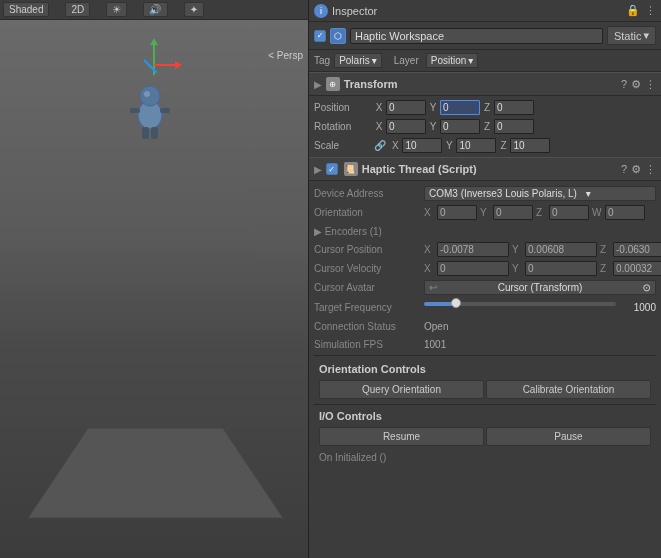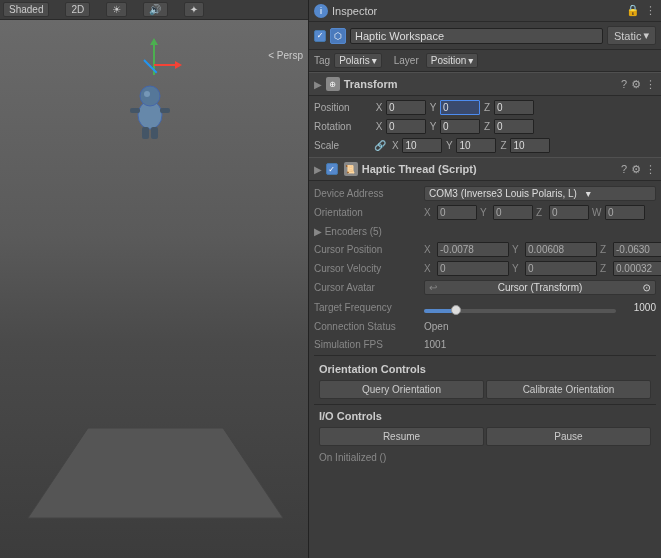--- a/index.html
+++ b/index.html
@@ -316,21 +316,21 @@
     .freq-label {
       color: #888;
       width: 110px;
       font-size: 10px;
       flex-shrink: 0;
     }
 
     .freq-slider-container {
       flex: 1;
       display: flex;
-      align-items: flex-end;
+      align-items: flex-start;
       gap: 5px;
     }
 
     .freq-slider {
       flex: 1;
       height: 4px;
       background: #555;
       border-radius: 2px;
       position: relative;
     }
@@ -744,21 +744,21 @@
         <input class="orient-val" type="text" value="0" style="">
         <span class="orient-xyz-label">Z</span>
         <input class="orient-val" type="text" value="0" style="">
         <span class="orient-xyz-label">W</span>
         <input class="orient-val" type="text" value="0" style="">
       </div>
     </div>
 
     <div class="encoders-row">
       <span class="encoders-arrow">▶</span>
-      <span class="encoders-label">Encoders (5)</span>
+      <span class="encoders-label">Encoders (1)</span>
     </div>
 
     <div class="cursor-row">
       <span class="cursor-label">Cursor Position</span>
       <div class="cursor-xyz">
         <span class="cursor-xyz-label">X</span>
         <input class="cursor-val" type="text" value="-0.0078" style="">
         <span class="cursor-xyz-label">Y</span>
         <input class="cursor-val" type="text" value="0.00608" style="">
         <span class="cursor-xyz-label">Z</span>

